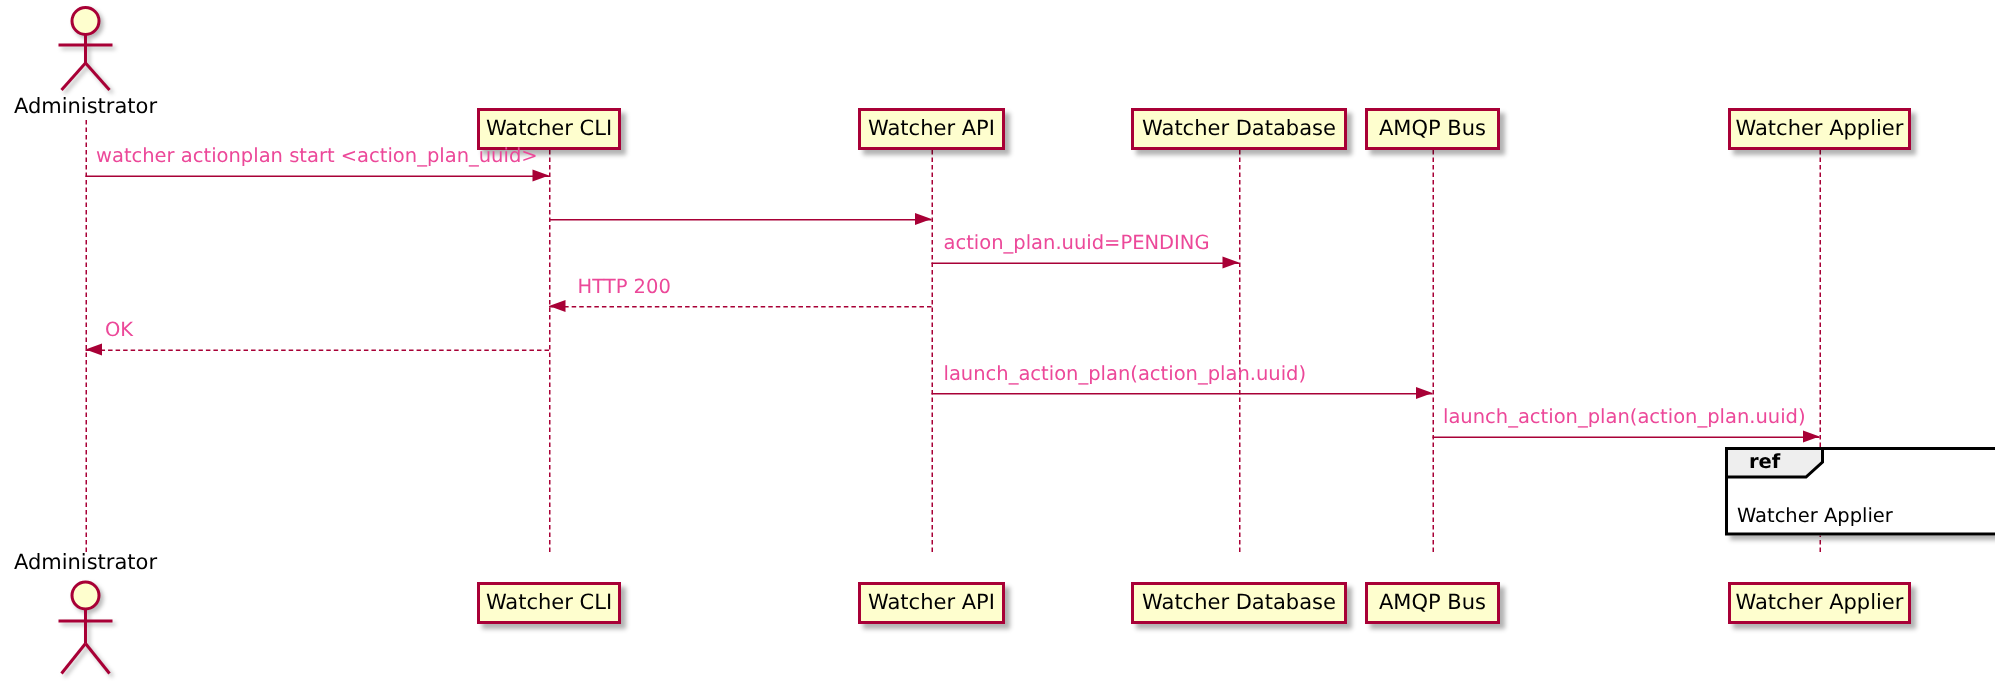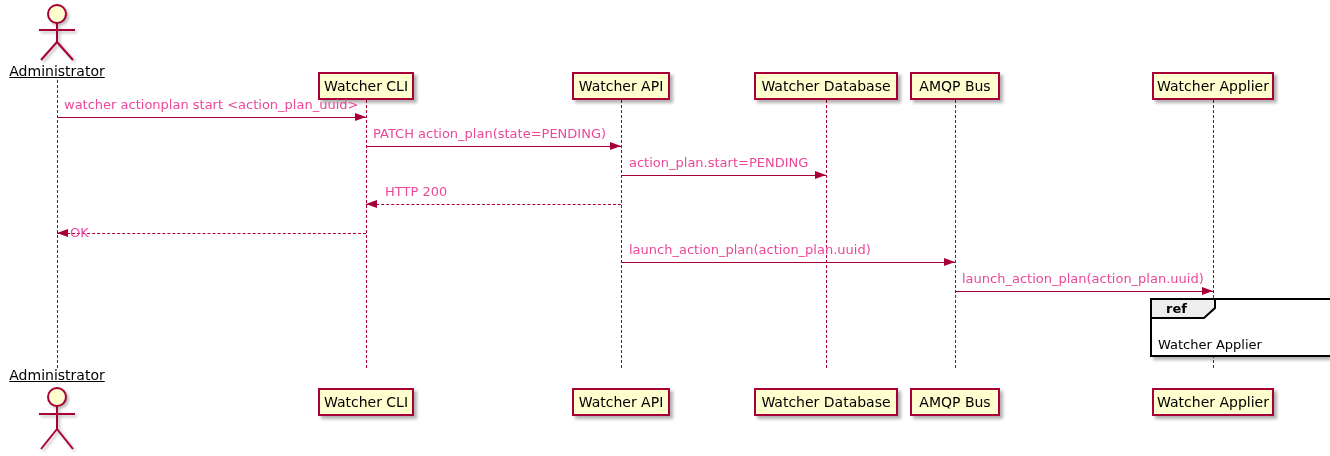--- a/index.html
+++ b/index.html
@@ -28,21 +28,20 @@
   .mline.dashed { border-top-style:dashed; }
   .arr {
     position:absolute; width:0; height:0;
     border-top:4px solid transparent; border-bottom:4px solid transparent; z-index:4;
   }
   .arr.r { border-left:11px solid var(--line,#A80036); }
   .arr.l { border-right:11px solid var(--line,#A80036); }
   .actor-label {
     position:absolute; width:114px; text-align:center; font-size:14px; color:#000; z-index:3;
     white-space:nowrap;
-    text-decoration:underline;
   }
   .actor-svg { position:absolute; z-index:3; filter:drop-shadow(2.5px 2.5px 1.5px rgba(0,0,0,.28)); }
   .ref {
     position:absolute; left:1150px; top:298px; width:184px; height:59px; box-sizing:border-box;
     background:#fff; border:2px solid var(--ref-border,#000);
     box-shadow:3px 3px 3px rgba(0,0,0,.30); z-index:5;
   }
   .ref-tab { position:absolute; left:-2px; top:-2px; z-index:6; }
   .ref-keyword { position:absolute; left:14px; top:1px; font-size:13px; font-weight:bold; color:#000; z-index:7; }
   .ref-line { position:absolute; left:6px; font-size:13px; color:#000; white-space:nowrap; z-index:6; }
@@ -73,33 +72,32 @@
   <div class="pbox" style="left:318px;  top:52px; width:96px;">Watcher CLI</div>
   <div class="pbox" style="left:572px;  top:52px; width:98px;">Watcher API</div>
   <div class="pbox" style="left:754px;  top:52px; width:144px;">Watcher Database</div>
   <div class="pbox" style="left:910px;  top:52px; width:90px;">AMQP Bus</div>
   <div class="pbox" style="left:1152px; top:52px; width:122px;">Watcher Applier</div>
 
   <div class="mlabel" style="left:64px; top:97px;">watcher actionplan start &lt;action_plan_uuid&gt;</div>
   <div class="mline" style="left:57px; top:117px; width:309px;"></div>
   <div class="arr r" style="left:355px; top:113px;"></div>
 
-  <div class="mlabel" style="left:373px; top:126px;">PATCH action_plan(state=PENDING)</div>
   <div class="mline" style="left:366px; top:146px; width:255px;"></div>
   <div class="arr r" style="left:610px; top:142px;"></div>
 
-  <div class="mlabel" style="left:629px; top:155px;">action_plan.start=PENDING</div>
+  <div class="mlabel" style="left:629px; top:155px;">action_plan.uuid=PENDING</div>
   <div class="mline" style="left:621px; top:175px; width:205px;"></div>
   <div class="arr r" style="left:815px; top:171px;"></div>
 
   <div class="mlabel" style="left:385px; top:184px;">HTTP 200</div>
   <div class="mline dashed" style="left:366px; top:204px; width:255px;"></div>
   <div class="arr l" style="left:366px; top:200px;"></div>
 
-  <div class="mlabel" style="left:70px; top:213px;margin-top:12px;">OK</div>
+  <div class="mlabel" style="left:70px; top:213px;">OK</div>
   <div class="mline dashed" style="left:57px; top:233px; width:309px;"></div>
   <div class="arr l" style="left:57px; top:229px;"></div>
 
   <div class="mlabel" style="left:629px; top:242px;">launch_action_plan(action_plan.uuid)</div>
   <div class="mline" style="left:621px; top:262px; width:334px;"></div>
   <div class="arr r" style="left:944px; top:258px;"></div>
 
   <div class="mlabel" style="left:962px; top:271px;">launch_action_plan(action_plan.uuid)</div>
   <div class="mline" style="left:955px; top:291px; width:258px;"></div>
   <div class="arr r" style="left:1202px; top:287px;"></div>

